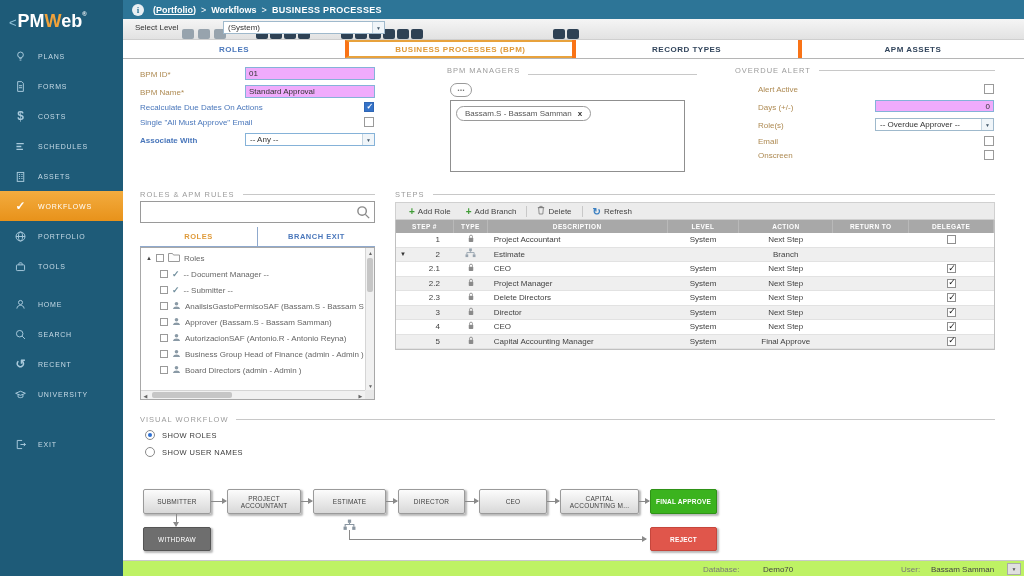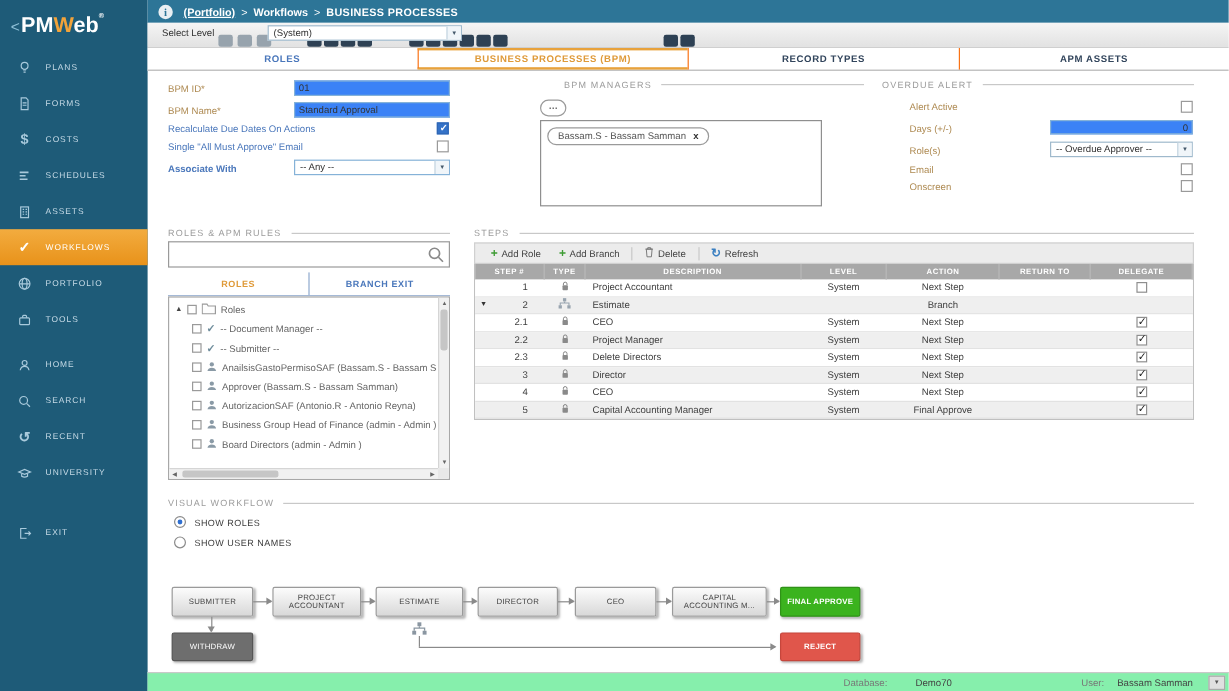--- a/index.html
+++ b/index.html
@@ -27,32 +27,32 @@
   .crumb-wf{font-weight:bold;cursor:pointer;}
   .crumb-cur{font-weight:bold;letter-spacing:.3px;}
   #levelbar{position:absolute;left:123px;top:19px;width:901px;height:21px;background:linear-gradient(#F5F5F5,#E2E2E2);border-bottom:1px solid #CFCFCF;}
   .lvl-label{position:absolute;left:135px;top:23px;font-size:8px;color:#333;}
   .dd{border:1px solid #9FB9CC;background:#fff;display:flex;align-items:center;justify-content:space-between;font-size:8px;color:#333;padding-left:4px;position:absolute;z-index:3;cursor:pointer;}
   .dd .dar{width:12px;align-self:stretch;border-left:1px solid #C4D4E0;background:#F0F5F9;display:flex;align-items:center;justify-content:center;font-size:5px;color:#44596b;}
   .chip{position:absolute;width:12px;height:10px;border-radius:2px;z-index:1;}
   .chip.light{background:#97A3AD;}
   .chip.dark{background:#2E4154;}
   #tabbar{position:absolute;left:123px;top:40px;width:901px;height:19px;background:#fff;border-bottom:1px solid #B5B5B5;display:flex;}
-  .tab{flex:1;display:flex;align-items:center;justify-content:center;font-size:8px;font-weight:bold;letter-spacing:.5px;cursor:pointer;border-left:1px solid #f97316;}
+  .tab{flex:1;display:flex;align-items:center;justify-content:center;font-size:8px;font-weight:bold;letter-spacing:.5px;cursor:pointer;border-left:4px solid #f97316;}
   .tab:first-child{border-left:none;}
   .tab.t-blue{color:#4A77BB;}
   .tab.t-dark{color:#32455C;}
   .tab.active{color:#DF9A39;border-top:2px solid #E8A23C;border-bottom:2px solid #E8A23C;}
   
   .sec-header{position:absolute;display:flex;align-items:center;gap:8px;color:#9B9B9B;font-size:7.5px;letter-spacing:1px;white-space:nowrap;}
   .sec-header::after{content:"";flex:1;border-top:1px solid #C8C8C8;}
   .lbl{position:absolute;font-size:8px;white-space:nowrap;}
   .tan{color:#AE8A52;}
   .blue{color:#4A77BB;}
-  .inp{position:absolute;border:1px solid #85B2D8;background:#3b82f6;font-size:8px;color:#333;padding:0 3px;outline:none;}
+  .inp{position:absolute;border:1px solid #85B2D8;background:#f0abfc;font-size:8px;color:#333;padding:0 3px;outline:none;}
   .cbs{position:absolute;width:10px;height:10px;border:1px solid #9A9A9A;background:#fff;cursor:pointer;}
   .cbs.checked{background:#3472C8;border-color:#2F66B4;}
   .cbs.checked::after{content:"✓";color:#fff;font-size:8px;font-weight:bold;position:absolute;left:1.5px;top:-1px;}
   
   .ellipsis-btn{position:absolute;width:22px;height:14px;border:1px solid #9A9A9A;border-radius:8px;background:#fff;color:#777;font-weight:bold;font-size:9px;line-height:8px;text-align:center;cursor:pointer;}
   .mgr-box{position:absolute;border:1px solid #8F8F8F;background:#fff;}
   .tag{display:inline-flex;align-items:center;gap:6px;border:1px solid #9A9A9A;border-radius:9px;padding:2px 8px;margin:5px;font-size:8px;color:#555;white-space:nowrap;}
   .tag b{color:#333;cursor:pointer;}
   
   .searchbox{position:absolute;border:1px solid #9A9A9A;background:#fff;display:flex;align-items:center;}
@@ -105,21 +105,21 @@
   .rlabel{position:absolute;font-size:7.5px;color:#3C3C3C;letter-spacing:.4px;}
   .wf-box{position:absolute;height:25px;border:1px solid #9A9A9A;border-radius:2px;background:linear-gradient(#FCFCFC,#D8D8D8);display:flex;align-items:center;justify-content:center;font-size:6.5px;color:#3F3F3F;text-align:center;letter-spacing:.2px;box-shadow:1.5px 1.5px 2px rgba(0,0,0,.28);padding:0 2px;overflow:hidden;}
   .wf-green{background:#3BB31E;border-color:#2F9217;color:#fff;font-weight:bold;}
   .wf-dark{background:#6E6E6E;border-color:#555;color:#fff;}
   .wf-red{background:#E0564B;border-color:#C6463C;color:#fff;font-weight:bold;}
   .harrow{position:absolute;height:1px;background:#8A8A8A;}
   .harrow::after{content:"";position:absolute;right:-1px;top:-3px;border-left:5px solid #8A8A8A;border-top:3px solid transparent;border-bottom:3px solid transparent;}
   .varrow{position:absolute;width:1px;background:#8A8A8A;}
   .varrow.head::after{content:"";position:absolute;bottom:-1px;left:-3px;border-top:5px solid #8A8A8A;border-left:3px solid transparent;border-right:3px solid transparent;}
   
-  #statusbar{position:absolute;left:123px;top:560px;width:901px;height:16px;background:#86efac;border-top:1px solid #C9C9C9;}
+  #statusbar{position:absolute;left:123px;top:560px;width:901px;height:16px;background:#bef264;border-top:1px solid #C9C9C9;}
   .st{position:absolute;top:4px;font-size:8px;white-space:nowrap;}
   .st-l{color:#777;}
   .st-v{color:#444;}
   .scrollbox{position:absolute;right:3px;top:2px;width:14px;height:12px;border:1px solid #AAA;background:#E0E0E0;display:flex;align-items:center;justify-content:center;font-size:5px;color:#555;cursor:pointer;}
 </style>
 </head>
 <body>
 
 <aside id="sidebar">
   <div class="logo">
@@ -287,21 +287,21 @@
 <span class="lbl blue" style="left:140px;top:103px;">Recalculate Due Dates On Actions</span>
 <span class="cbs checked" style="left:364px;top:102px;"></span>
 <span class="lbl blue" style="left:140px;top:118px;">Single "All Must Approve" Email</span>
 <span class="cbs unchecked" style="left:364px;top:117px;"></span>
 <span class="lbl blue" style="left:140px;top:136px;font-weight:bold;">Associate With</span>
 <div class="dd" style="left:245px;top:133px;width:130px;height:13px;border-color:#85B2D8;">
   <span>-- Any --</span>
   <span class="dar">▼</span>
 </div>
 
-<div class="sec-header" style="left:470px;top:66px;width:250px;">
+<div class="sec-header" style="left:447px;top:66px;width:250px;align-items:flex-end;">
     <span>BPM MANAGERS</span>
   </div>
 <div class="ellipsis-btn" style="left:450px;top:83px;">...</div>
 <div class="mgr-box" style="left:450px;top:100px;width:235px;height:72px;">
   <span class="tag">
     <span>Bassam.S - Bassam Samman</span>
     <b>x</b>
   </span>
 </div>
 

